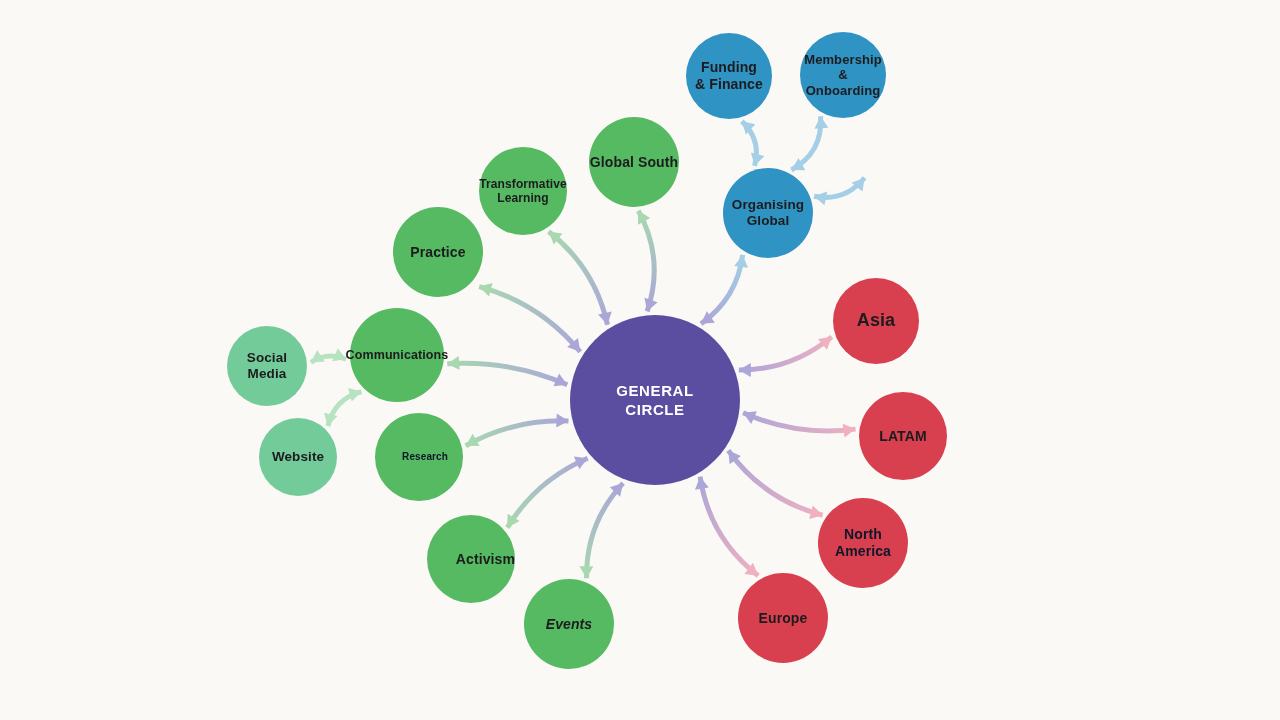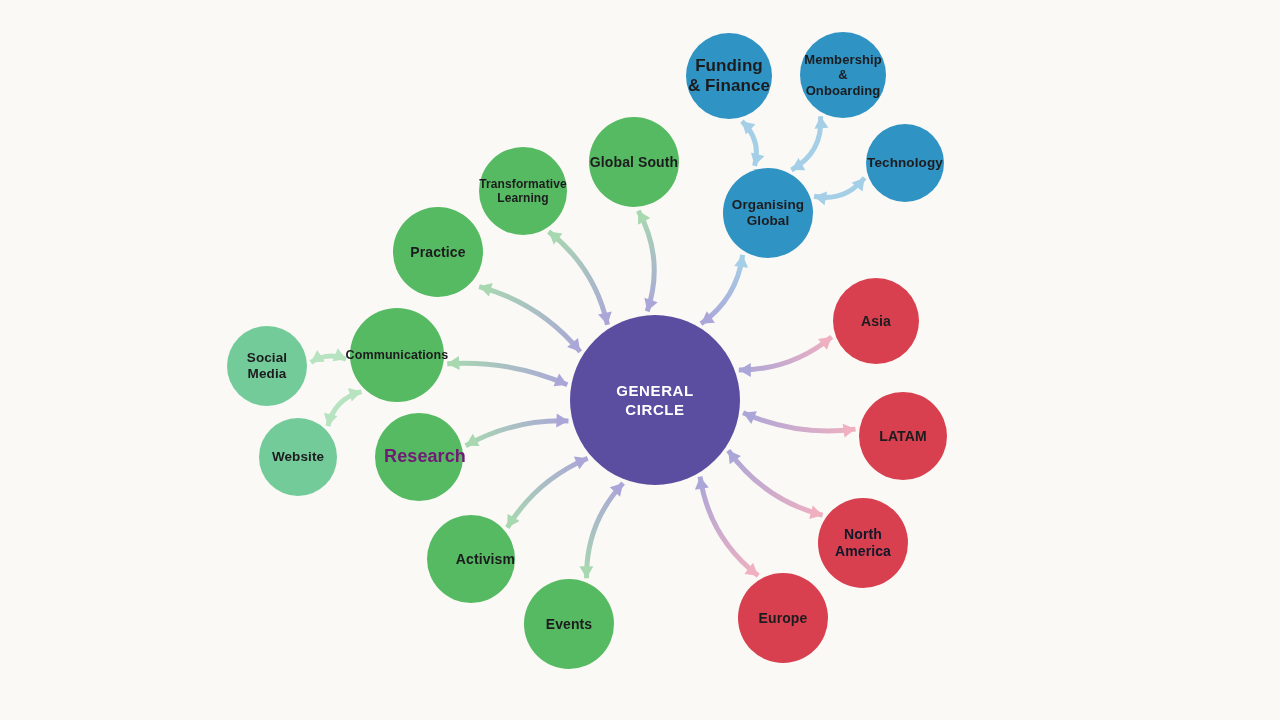--- a/index.html
+++ b/index.html
@@ -191,60 +191,57 @@
   <div class="node-layer" id="node-layer">
       <div class="node" style="left: 655px; top: 400px; width: 170px; height: 170px; background: rgb(91, 77, 160);">
     <span class="node-label hub" style="color: rgb(255, 255, 255); font-size: 15px;">GENERAL
 CIRCLE</span>
   </div>
       <div class="node" style="left: 768px; top: 213px; width: 90px; height: 90px; background: rgb(47, 147, 196);">
     <span class="node-label" style="color: rgb(28, 28, 30); font-size: 13.5px;">Organising
 Global</span>
   </div>
       <div class="node" style="left: 729px; top: 76px; width: 86px; height: 86px; background: rgb(47, 147, 196);">
-    <span class="node-label" style="color: rgb(28, 28, 30); font-size: 17px;">Funding
+    <span class="node-label" style="color: rgb(28, 28, 30); font-size: 14px;">Funding
 &amp; Finance</span>
   </div>
       <div class="node" style="left: 843px; top: 75px; width: 86px; height: 86px; background: rgb(47, 147, 196);">
     <span class="node-label" style="color: rgb(28, 28, 30); font-size: 13px;">Membership
 &amp; Onboarding</span>
   </div>
-      <div class="node" style="left: 905px; top: 163px; width: 78px; height: 78px; background: rgb(47, 147, 196);">
-    <span class="node-label" style="color: rgb(28, 28, 30); font-size: 13.5px;">Technology</span>
-  </div>
       <div class="node" style="left: 634px; top: 162px; width: 90px; height: 90px; background: rgb(86, 186, 98);">
     <span class="node-label" style="color: rgb(28, 28, 30); font-size: 14px;">Global South</span>
   </div>
       <div class="node" style="left: 523px; top: 191px; width: 88px; height: 88px; background: rgb(86, 186, 98);">
     <span class="node-label" style="color: rgb(28, 28, 30); font-size: 12px;">Transformative
 Learning</span>
   </div>
       <div class="node" style="left: 438px; top: 252px; width: 90px; height: 90px; background: rgb(86, 186, 98);">
     <span class="node-label" style="color: rgb(28, 28, 30); font-size: 14px;">Practice</span>
   </div>
       <div class="node" style="left: 397px; top: 355px; width: 94px; height: 94px; background: rgb(86, 186, 98);">
     <span class="node-label" style="color: rgb(28, 28, 30); font-size: 12.5px;">Communications</span>
   </div>
       <div class="node" style="left: 267px; top: 366px; width: 80px; height: 80px; background: rgb(116, 203, 154);">
     <span class="node-label" style="color: rgb(28, 28, 30); font-size: 13.5px;">Social Media</span>
   </div>
       <div class="node" style="left: 298px; top: 457px; width: 78px; height: 78px; background: rgb(116, 203, 154);">
     <span class="node-label" style="color: rgb(28, 28, 30); font-size: 13.5px;">Website</span>
   </div>
       <div class="node" style="left: 419px; top: 457px; width: 88px; height: 88px; background: rgb(86, 186, 98);">
-    <span class="node-label" style="color: #701a75; font-size: 18px; margin-left: 12px;">Research</span>
+    <span class="node-label" style="color: #0f172a; font-size: 10px; margin-left: 12px;">Research</span>
   </div>
       <div class="node" style="left: 471px; top: 559px; width: 88px; height: 88px; background: rgb(86, 186, 98); justify-content: flex-end;">
     <span class="node-label" style="color: rgb(28, 28, 30); font-size: 14px;">Activism</span>
   </div>
-      <div class="node" style="left: 569px; top: 624px; width: 90px; height: 90px; background: rgb(86, 186, 98);">
+      <div class="node" style="left: 569px; top: 624px; width: 90px; height: 90px; background: rgb(86, 186, 98); font-style: italic;">
     <span class="node-label" style="color: rgb(28, 28, 30); font-size: 14px;">Events</span>
   </div>
       <div class="node" style="left: 876px; top: 321px; width: 86px; height: 86px; background: rgb(216, 64, 79);">
-    <span class="node-label" style="color: rgb(28, 28, 30); font-size: 14px;">Asia</span>
+    <span class="node-label" style="color: rgb(28, 28, 30); font-size: 18px;">Asia</span>
   </div>
       <div class="node" style="left: 903px; top: 436px; width: 88px; height: 88px; background: rgb(216, 64, 79);">
     <span class="node-label" style="color: rgb(28, 28, 30); font-size: 14px;">LATAM</span>
   </div>
       <div class="node" style="left: 863px; top: 543px; width: 90px; height: 90px; background: rgb(216, 64, 79);">
     <span class="node-label" style="color: #0f172a; font-size: 14px;">North
 America</span>
   </div>
       <div class="node" style="left: 783px; top: 618px; width: 90px; height: 90px; background: rgb(216, 64, 79); align-items: center;">
     <span class="node-label" style="color: rgb(28, 28, 30); font-size: 14px;">Europe</span>

